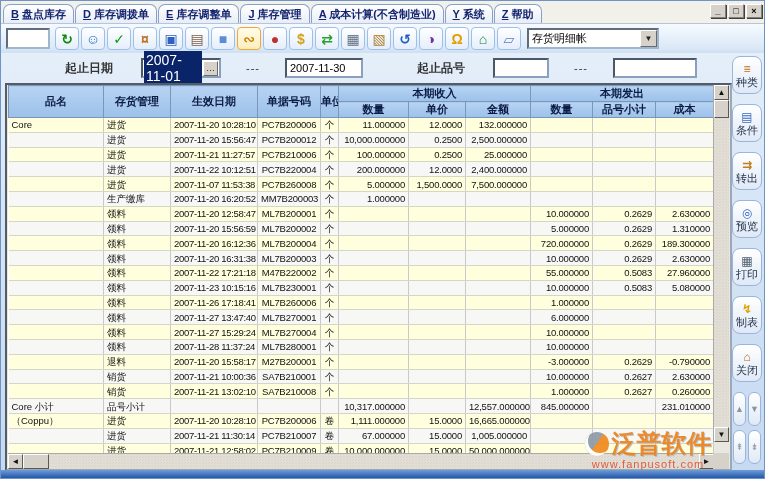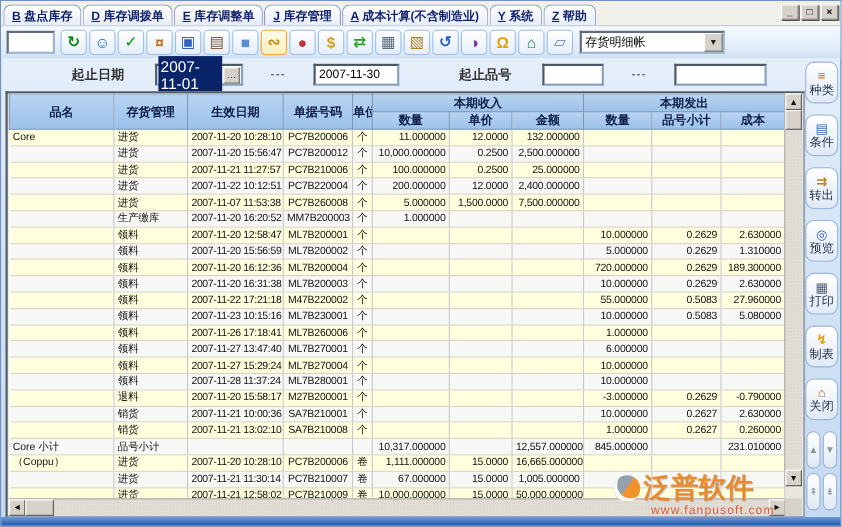--- a/index.html
+++ b/index.html
@@ -144,21 +144,21 @@
   }
   
   .statusbar {
     position:absolute; left:0; bottom:0; width:765px; height:8px;
     background:linear-gradient(180deg,#6f9cd8,#2256a8);
   }
   .watermark {
     position:absolute; right:26px; bottom:8px; width:180px; text-align:center;
     pointer-events:none; opacity:0.92;
   }
-  .wm-row { display:flex; align-items:center; gap:3px; }
+  .wm-row { display:flex; align-items:center; justify-content:center; gap:3px; }
   .wm-logo {
     width:24px; height:24px; border-radius:50%;
     background:linear-gradient(125deg,#8d9aa6 48%,#ef8a1e 48%);
     box-shadow:inset 3px -3px 0 #fff;
   }
   .wm-brand { font-size:25px; font-weight:bold; color:#e8821e; text-shadow:1px 1px 0 #b9c2cc; white-space:nowrap; }
   .wm-url { font-size:11px; color:#e05030; letter-spacing:1px; margin-top:-2px; }
 </style>
 </head>
 <body>

